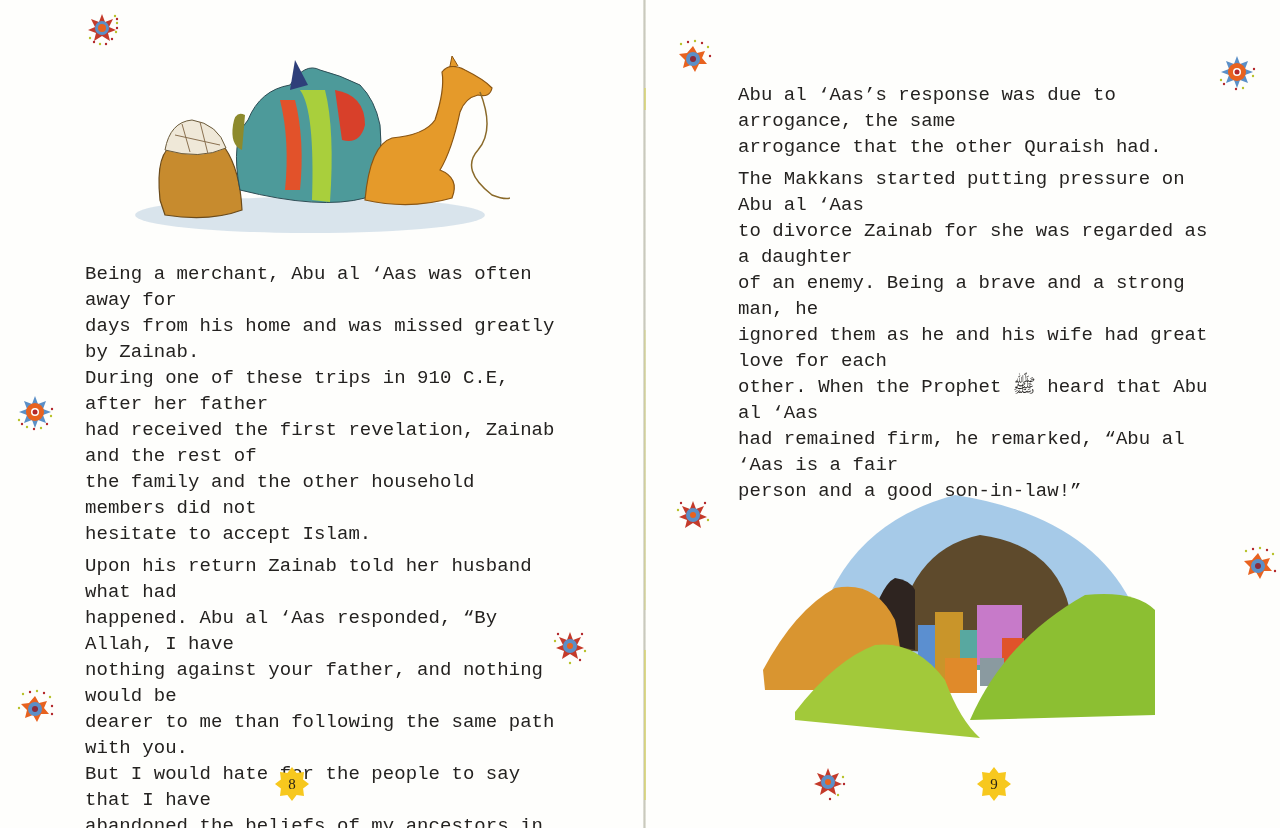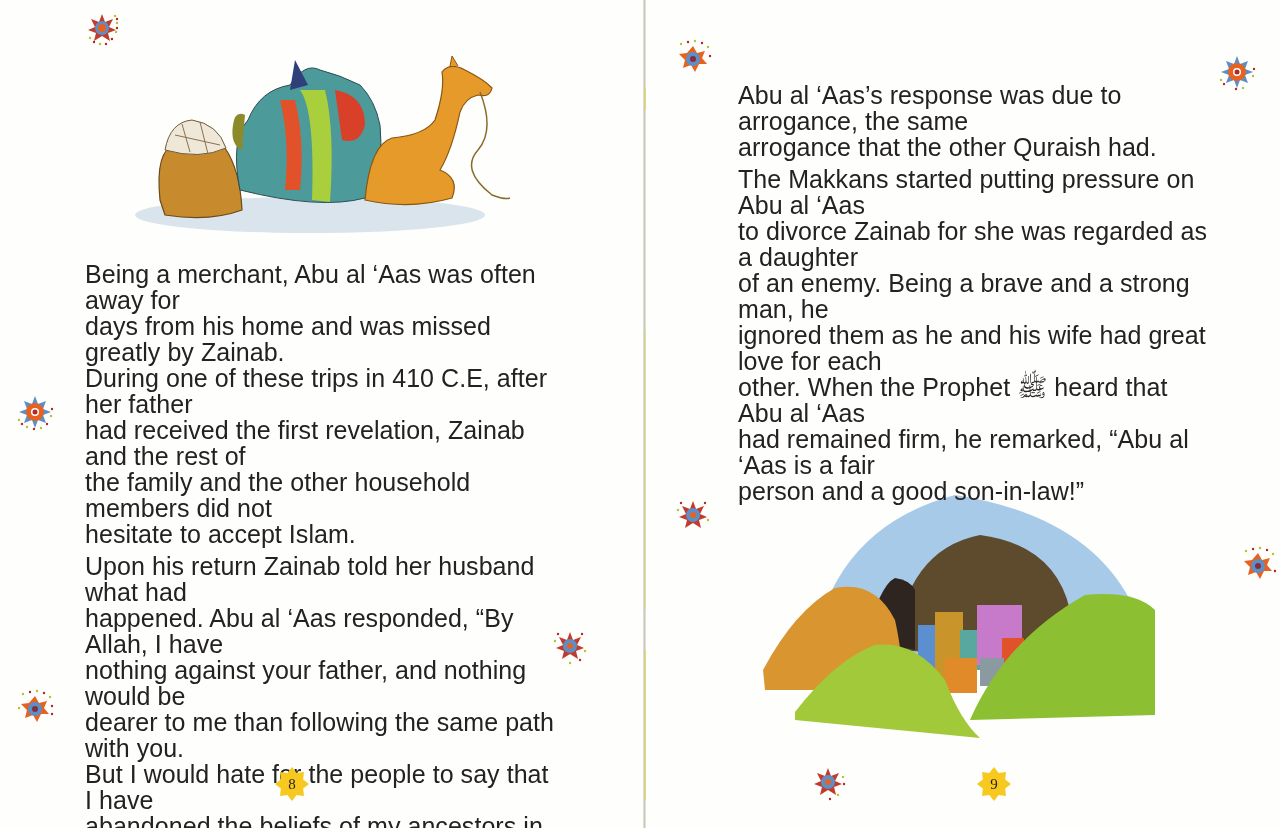--- a/index.html
+++ b/index.html
@@ -11,22 +11,22 @@
   .page { position:absolute; top:0; height:828px; background:#fefefc; }
   .page-left { left:0; width:644px; }
   .page-right { left:646px; width:634px; }
   .spine {
     position:absolute; left:643px; top:0; width:3px; height:828px;
     background:linear-gradient(to right,#e6e6de,#c9c9bd,#ebebe2);
   }
   .spine-mark { position:absolute; left:644px; width:2px; background:#d8d46a; opacity:.7; }
   .text-block {
     position:absolute; color:#242220;
-    font-family:Liberation Sans, sans-serif;
-    font-size:25px; line-height:26px; letter-spacing:0.05px;
+    font-family:Liberation Mono, monospace;
+    font-size:19px; line-height:26px; letter-spacing:0.05px;
   }
   .text-block p { margin:0 0 6px 0; white-space:pre-line; }
   .left-text { left:85px; top:261px; width:470px; }
   .right-text { left:738px; top:82px; width:475px; }
   .illus { position:absolute; }
   .camel { left:130px; top:50px; width:380px; height:190px; }
   .hills { left:755px; top:490px; width:400px; height:250px; }
   .ornament { position:absolute; width:40px; height:40px; }
   .pagenum {
     position:absolute; width:36px; height:36px;
@@ -80,21 +80,21 @@
   <rect x="225" y="168" width="24" height="28" fill="#8a9aa0"></rect>
 
   <path d="M8 180 Q40 120 80 98 Q120 90 140 130 Q150 175 145 200 L10 200 Z" fill="#d99530"></path>
   <path d="M40 222 Q80 170 120 155 Q160 150 190 190 Q205 230 225 248 L40 230 Z" fill="#a2c93a"></path>
   <path d="M215 230 Q250 150 330 105 Q380 100 400 120 L400 225 Z" fill="#8cbf32"></path>
 </svg>
 
 <div class="text-block left-text">
   <p>Being a merchant, Abu al ‘Aas was often away for
 days from his home and was missed greatly by Zainab.
-During one of these trips in 410 C.E, after her father
+During one of these trips in 910 C.E, after her father
 had received the first revelation, Zainab and the rest of
 the family and the other household members did not
 hesitate to accept Islam.</p>
   <p>Upon his return Zainab told her husband what had
 happened. Abu al ‘Aas responded, “By Allah, I have
 nothing against your father, and nothing would be
 dearer to me than following the same path with you.
 But I would hate for the people to say that I have
 abandoned the beliefs of my ancestors in order to
 please my wife!”</p>

